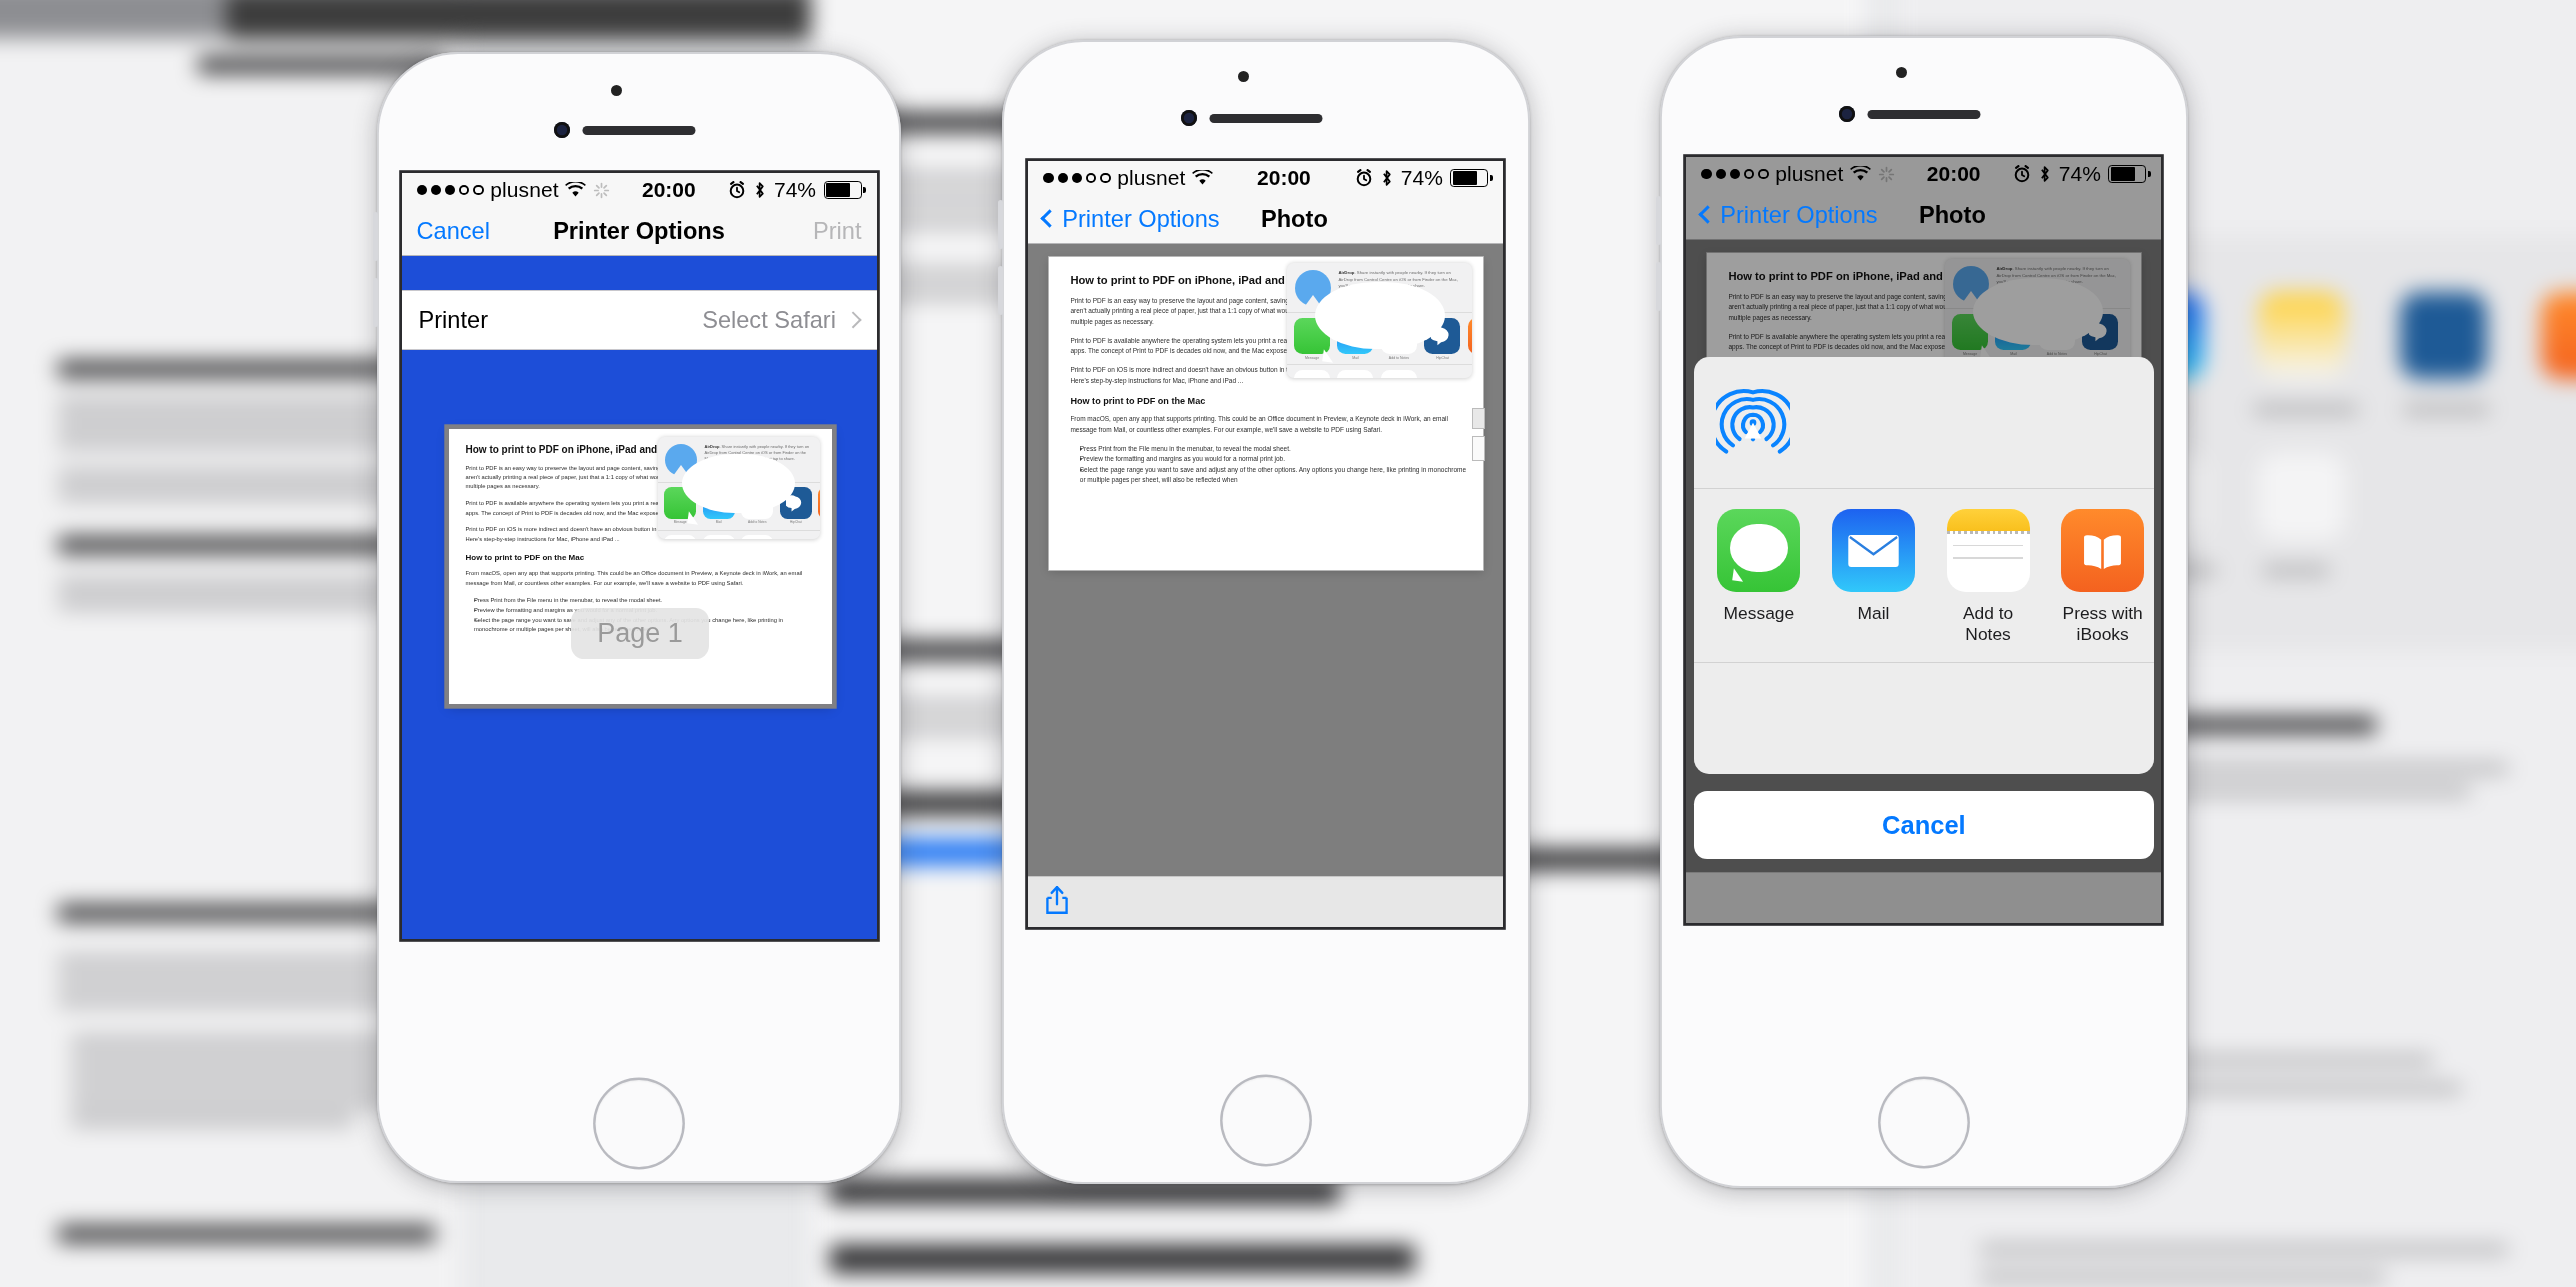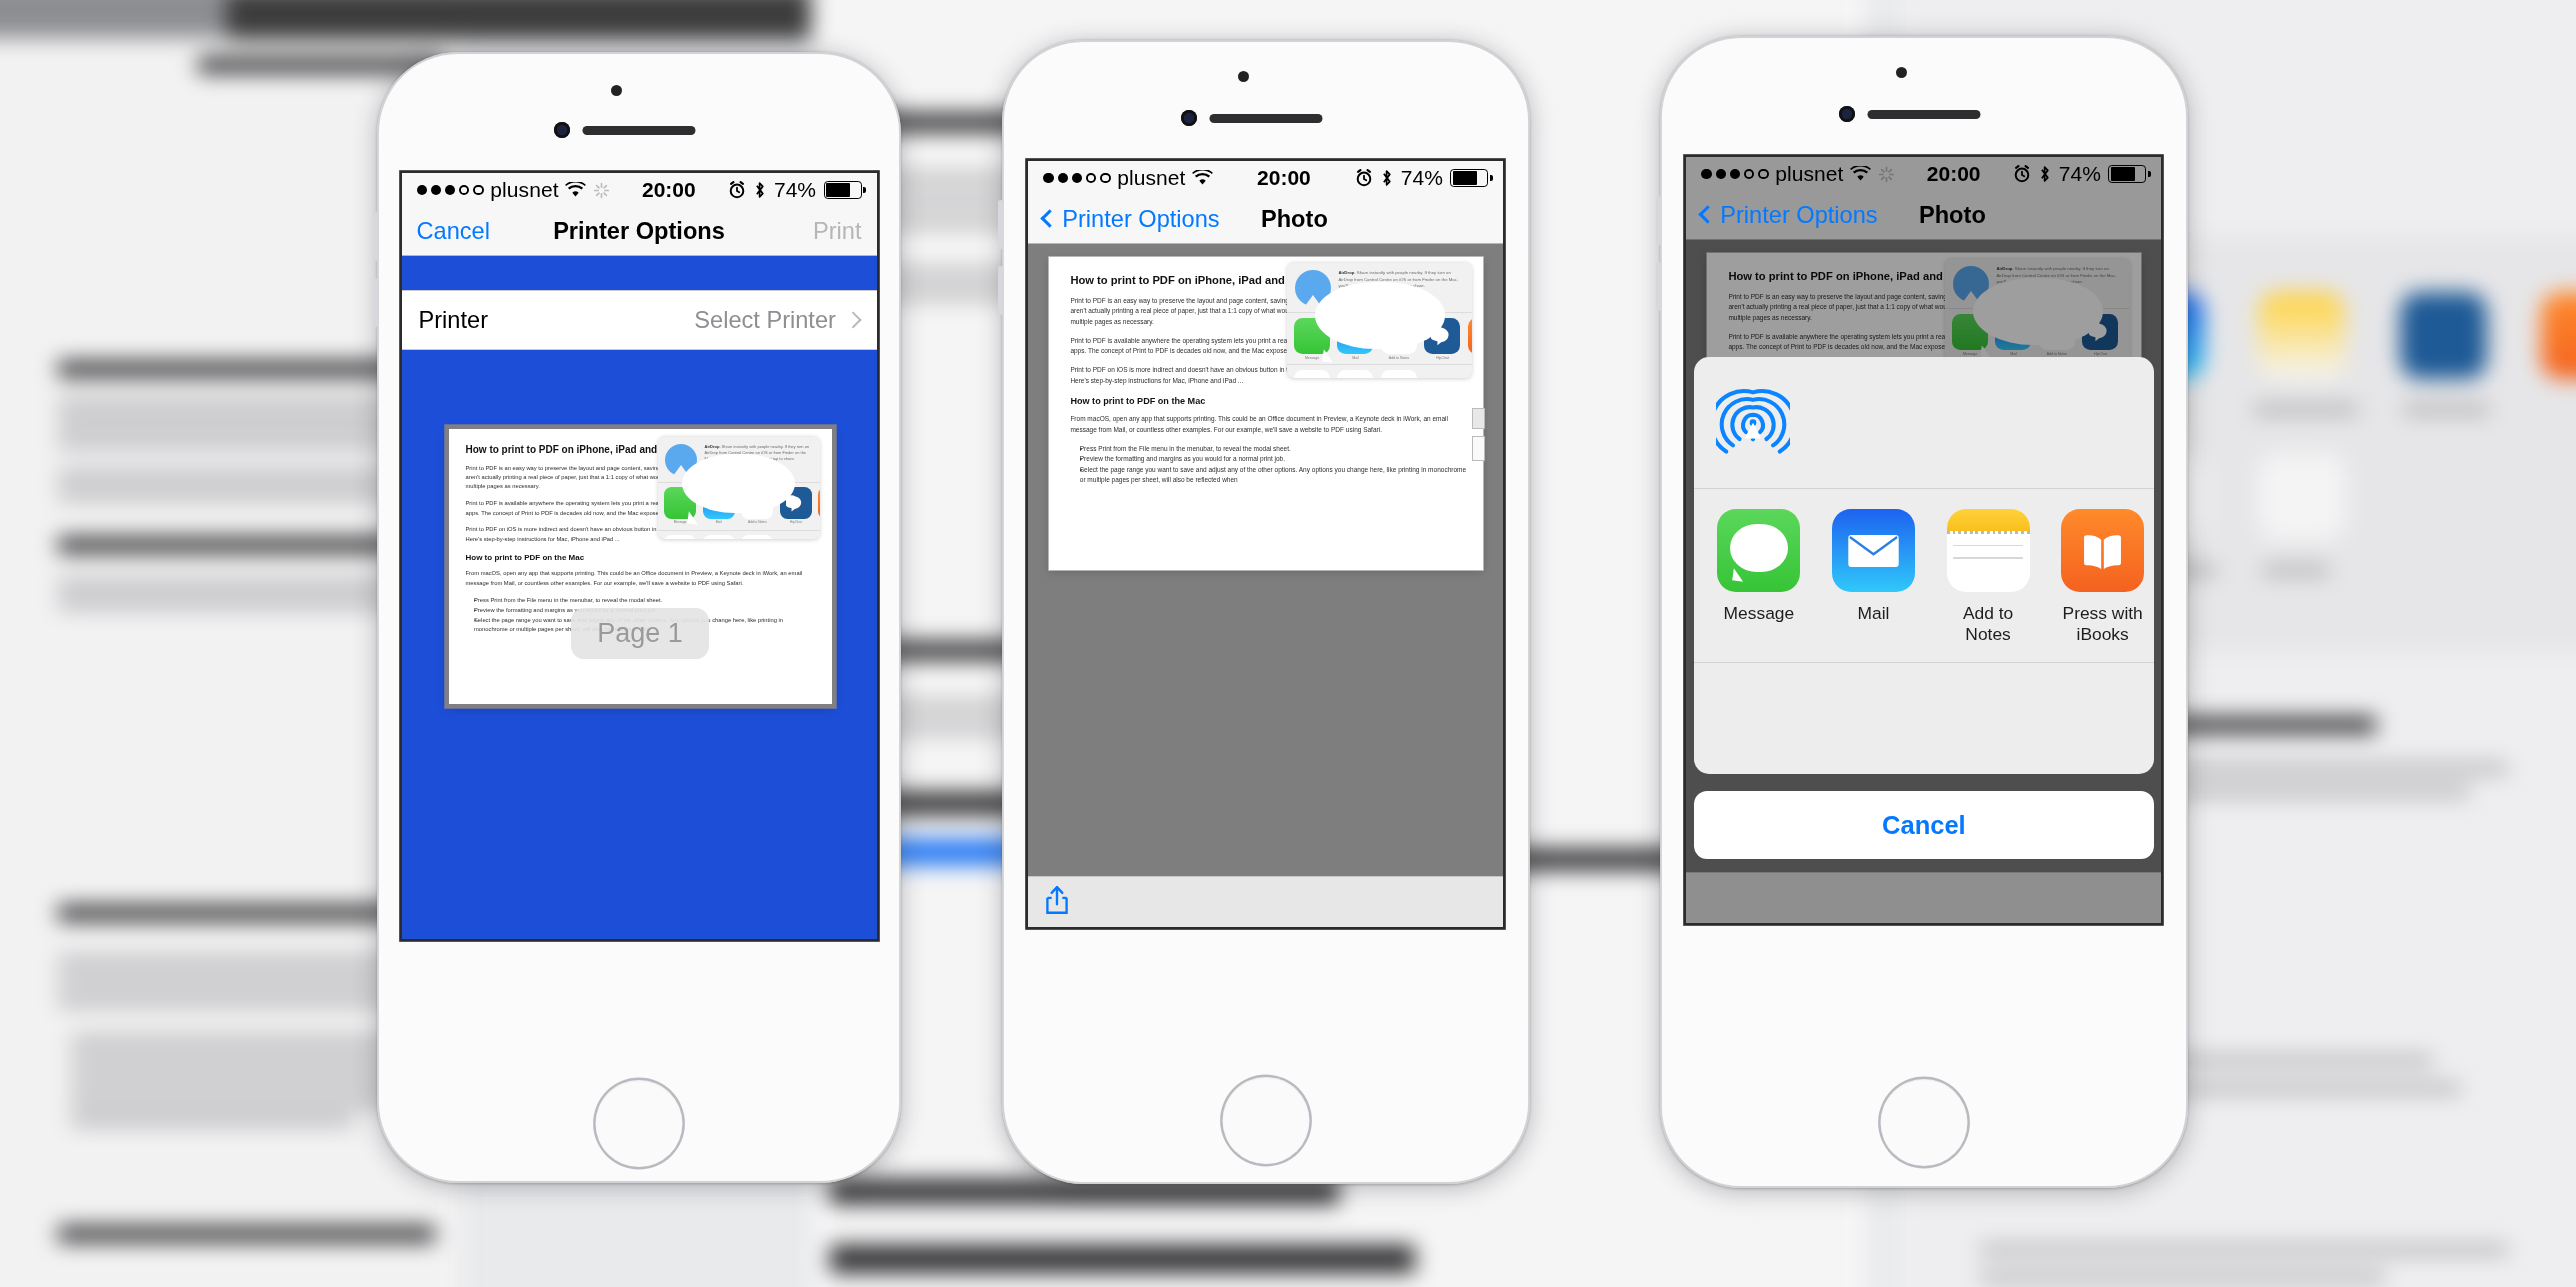--- a/index.html
+++ b/index.html
@@ -335,21 +335,21 @@
       <span class="nav-title">Printer Options</span>
       <span class="nav-right">Print</span>
     </div>
 
     <div class="po-body">
       <div class="po-gap"></div>
       <div class="po-list">
         <div class="po-row">
           <span>Printer</span>
           <span class="po-rowval">
-            <span>Select Printer</span>
+            <span>Select Safari</span>
             <i class="chev-right"></i>
           </span>
         </div>
       </div>
 
       <div class="preview-wrap" style="left:47px;top:256px;width:383px;height:275px;">
         <div class="pagecard framed">
           <div class="doc">
             <div class="doc-inner" style="left:17px;top:15px;width:351px;">
               <h1 style="font-size:10px;margin-bottom:8.5px;">How to print to PDF on iPhone, iPad and Mac</h1>

